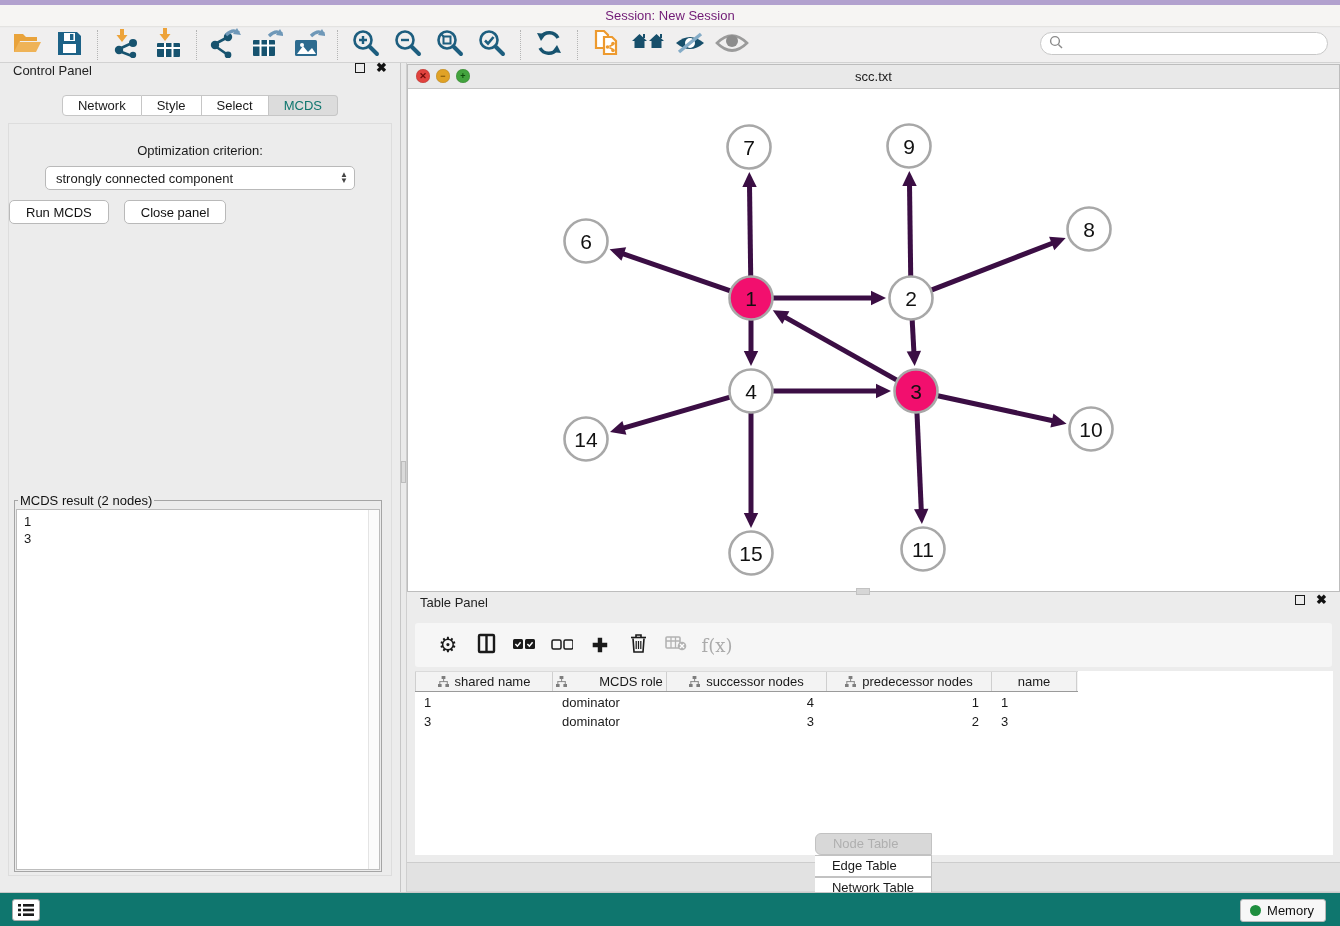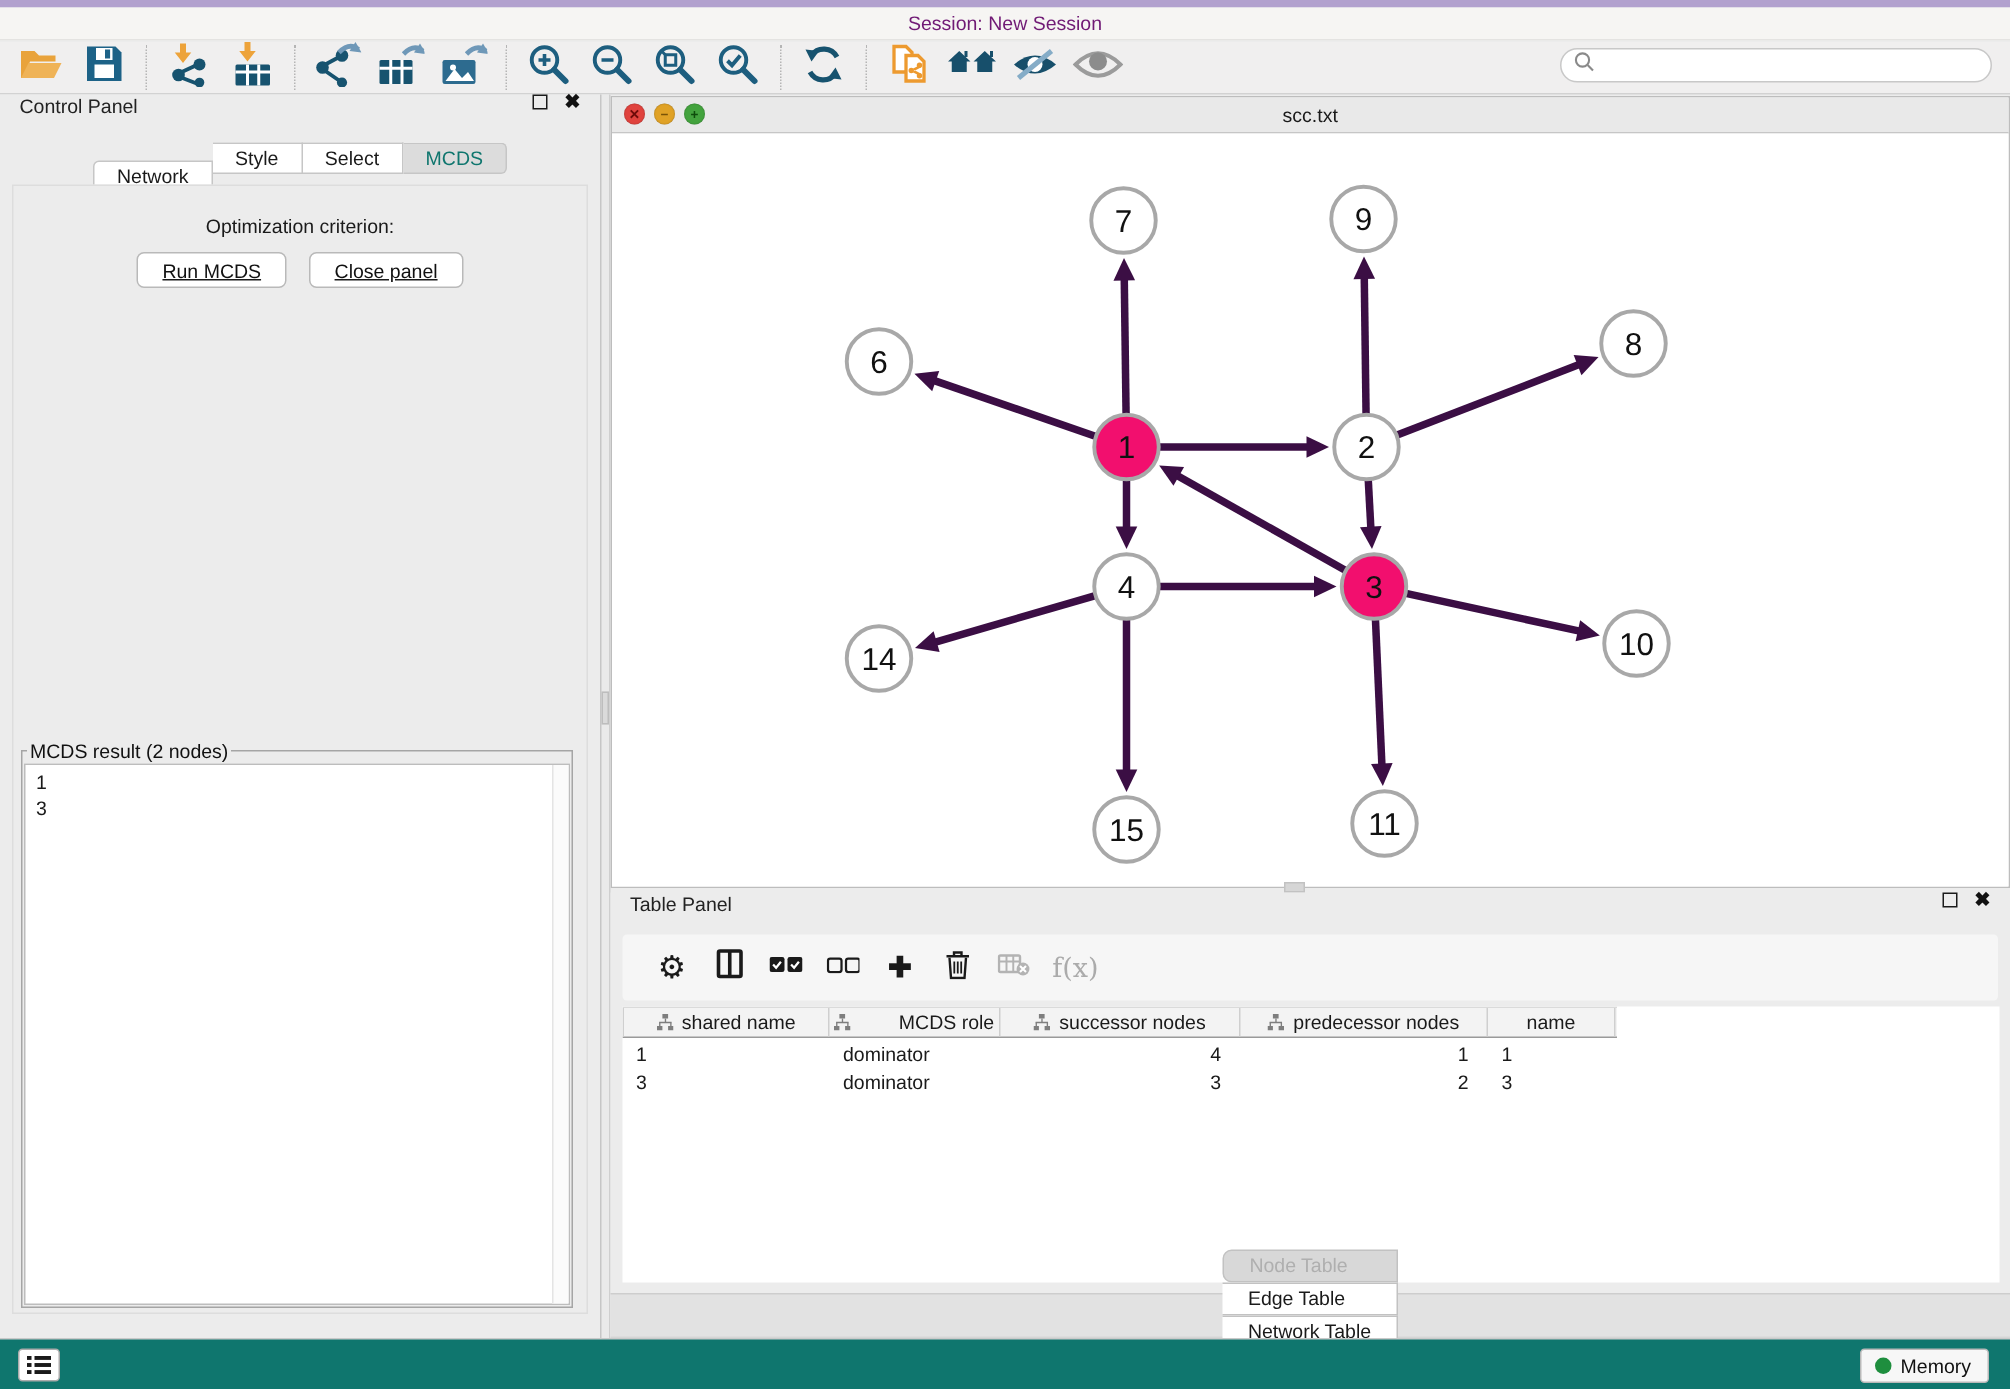--- a/index.html
+++ b/index.html
@@ -25,30 +25,30 @@
   .v-splitter{position:absolute;top:63px;left:400px;width:7px;height:829px;background:#EAEAEA;
     border-left:1px solid #C6C6C6;border-right:1px solid #CFCFCF;}
   .v-handle{position:absolute;left:0;top:398px;width:5px;height:22px;background:#DADADA;border:1px solid #BDBDBD;}
   .panel-header{height:32px;display:flex;align-items:flex-start;padding:0 13px;font-size:13px;color:#222;}
   .panel-controls{margin-left:auto;display:flex;gap:11px;align-items:center;}
   .float-icon{width:10px;height:10px;border:1.6px solid #1a1a1a;display:inline-block;}
   .close-icon{font-size:13px;font-weight:bold;color:#111;line-height:10px;}
   .cp-tabs{display:flex;justify-content:center;}
   .cp-tab{height:21px;line-height:19px;padding:0 15px;font-size:13px;background:#fff;
     border:1px solid #C6C6C6;border-left:none;color:#1a1a1a;}
-  .cp-tab:first-child{border-left:1px solid #C6C6C6;border-radius:4px 0 0 4px;margin-top:12px;}
+  .cp-tab:first-child{border-left:1px solid #C6C6C6;border-radius:4px 0 0 4px;}
   .cp-tab:last-child{border-radius:0 4px 4px 0;}
   .cp-tab.disabled-active{background:#DCDCDC;color:#0f766e;}
   .cp-body{position:absolute;top:60px;left:8px;right:8px;bottom:16px;background:#ECECEC;
     border:1px solid #DDDDDD;}
   .opt-label{margin-top:19px;text-align:center;font-size:13px;}
   .select{margin:8px 36px 0 36px;height:24px;background:#fff;border:1px solid #B9B9B9;border-radius:5px;
     display:flex;align-items:center;padding:0 6px 0 10px;font-size:13px;}
   .select .stepper{margin-left:auto;display:flex;flex-direction:column;line-height:6px;font-size:8px;color:#444;}
-  .btn-row{display:flex;justify-content:center;gap:15px;margin-top:10px;text-decoration:underline;}
+  .btn-row{display:flex;justify-content:flex-start;gap:15px;margin-top:10px;}
   .push-btn{height:24px;padding:0 16px;background:#fff;border:1px solid #B9B9B9;border-radius:5px;
     font-size:13px;color:#111;display:flex;align-items:center;}
   fieldset.result{position:absolute;left:5px;right:9px;top:369px;height:379px;
     border:1px solid #A5A5A5;background:#ECECEC;padding:1px;}
   fieldset.result legend{font-size:13px;color:#111;padding:0 2px;margin-left:2px;}
   .result-box{position:relative;width:100%;height:100%;background:#fff;border:1px solid #BDBDBD;
     padding:3px 16px 3px 7px;font-size:13px;line-height:17px;}
   .result-scroll{position:absolute;top:0;right:0;bottom:0;width:11px;background:#FBFBFB;border-left:1px solid #E4E4E4;}
   
   .net-window{position:absolute;left:407px;top:64px;width:933px;height:528px;background:#fff;
@@ -290,20 +290,27 @@
       </span>
     </div>
     <div class="cp-tabs">
       <div class="cp-tab">Network</div>
       <div class="cp-tab">Style</div>
       <div class="cp-tab">Select</div>
       <div class="cp-tab disabled-active">MCDS</div>
     </div>
     <div class="cp-body">
       <div class="opt-label">Optimization criterion:</div>
+      <div class="select">
+        <span>strongly connected component</span>
+        <span class="stepper">
+            <span>▲</span>
+            <span>▼</span>
+          </span>
+      </div>
       <div class="btn-row">
         <div class="push-btn">Run MCDS</div>
         <div class="push-btn">Close panel</div>
       </div>
       <fieldset class="result">
         <legend>MCDS result (2 nodes)</legend>
         <div class="result-box">
           <div>1</div>
           <div>3</div>
           <div class="result-scroll"></div>

